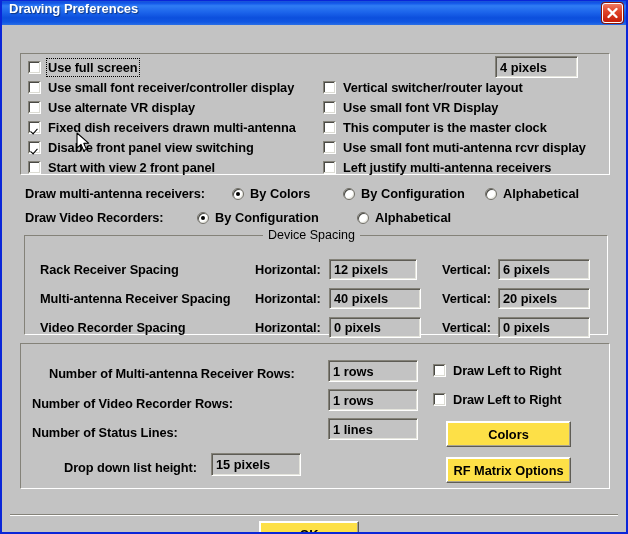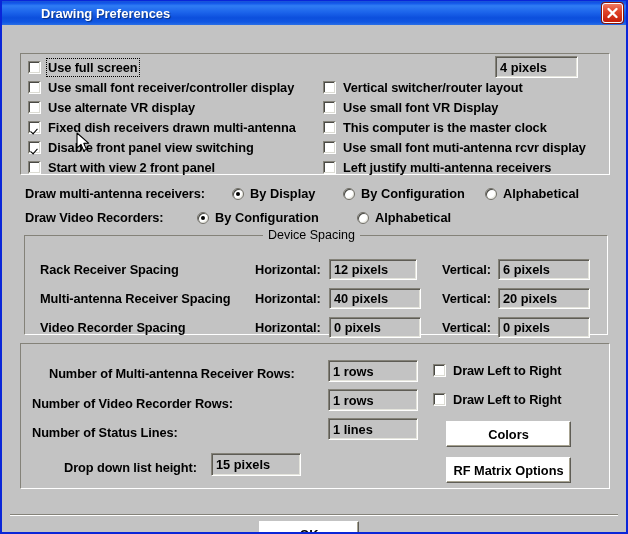--- a/index.html
+++ b/index.html
@@ -21,23 +21,22 @@
   }
   
   .titlebar {
     position: relative;
     height: 24px;
     background: linear-gradient(to bottom,
         #1b56d6 0%, #1053e8 8%, #2f7cf4 20%, #1b63ea 48%,
         #0c4fdd 70%, #1157e2 88%, #2a6fe6 100%);
     border-top: 1px solid #0a26d8;
     display: flex;
-    align-items: center;
+    align-items: flex-start;
     overflow: hidden;
-    padding-left: 32px;
   }
   .titlebar-text {
     color: #ffffff;
     font-size: 13px;
     font-weight: bold;
     margin-left: 7px;
     letter-spacing: 0px;
     text-shadow: 1px 1px 1px rgba(0,0,0,0.45);
     white-space: nowrap;
   }
@@ -195,21 +194,21 @@
     padding-left: 4px;
     overflow: hidden;
     white-space: nowrap;
     cursor: text;
   }
 
   
   .btn {
     position: absolute;
     box-sizing: border-box;
-    background: #ffffff;
+    background: #fde047;
     border: 1px solid #000000;
     border-top-color: #ffffff;
     border-left-color: #ffffff;
     border-right-color: #5e5c55;
     border-bottom-color: #5e5c55;
     box-shadow: inset -1px -1px 0 #a7a391, inset 1px 1px 0 #ffffff;
     font-size: 12.8px;
     font-weight: bold;
     color: #000;
     display: flex;
@@ -296,21 +295,21 @@
     <div class="cbrow" style="left:321px; top:135px;">
       <span class="cbox"></span>
       <span class="cb-label">Left justify multi-antenna receivers</span>
     </div>
 
     <div class="field" style="left:493px; top:31px; width:83px; height:22px;">4 pixels</div>
 
     <div class="lbl" style="left:23px; top:161px;">Draw multi-antenna receivers:</div>
     <div class="radiorow" style="left:230px; top:161px;">
       <span class="radio on"></span>
-      <span class="radio-label">By Display</span>
+      <span class="radio-label">By Colors</span>
     </div>
     <div class="radiorow" style="left:341px; top:161px;">
       <span class="radio"></span>
       <span class="radio-label">By Configuration</span>
     </div>
     <div class="radiorow" style="left:483px; top:161px;">
       <span class="radio"></span>
       <span class="radio-label">Alphabetical</span>
     </div>
 

